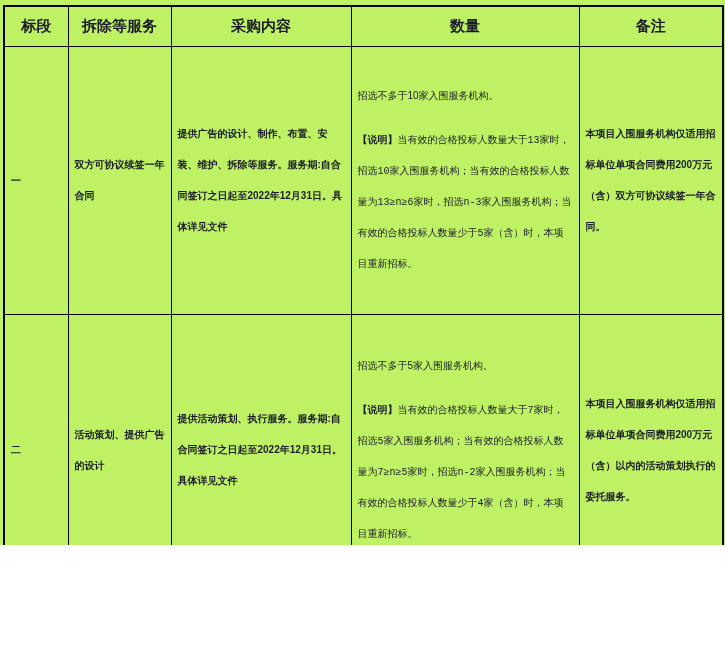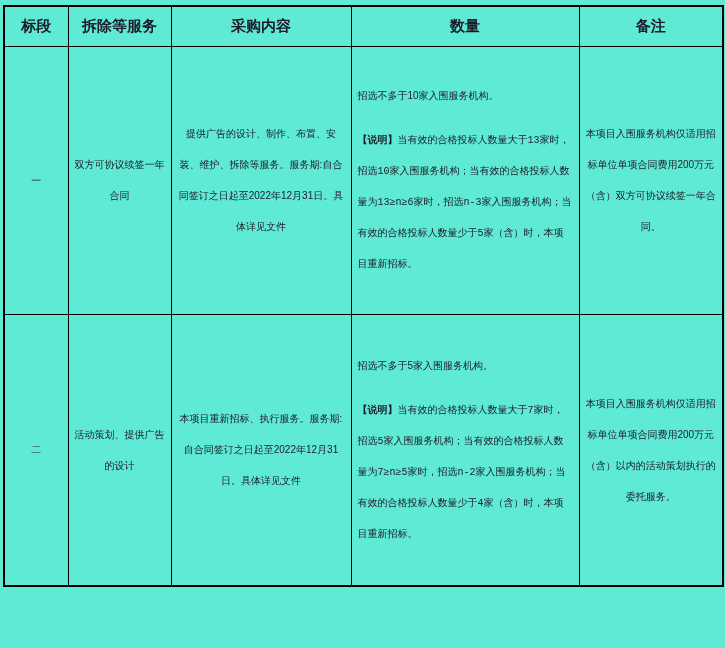--- a/index.html
+++ b/index.html
@@ -1,40 +1,40 @@
 <!DOCTYPE html>
 <html><head>
 <meta charset="utf-8">
 <style>
   html,body { margin:0; padding:0; background:#ffffff; }
   body {
     font-family: "Liberation Sans", "DejaVu Sans", sans-serif;
     color:#1c1c28;
   }
   .page {
-    width:725px; height:648px; box-sizing:border-box;
-    padding:5px 18px 2px 3px; background:#5eead4; overflow:hidden;
+    width:725px; height:545px; box-sizing:border-box;
+    padding:5px 18px 2px 3px; background:#bef264; overflow:hidden;
   }
   table.doc-table {
     border-collapse:collapse; table-layout:fixed;
     width:719px; border:2px solid #000000;
   }
   .doc-table th, .doc-table td {
     border:1px solid #000000;
     box-sizing:border-box;
     font-size:10px; line-height:31px;
     padding:2px 6px;
     vertical-align:middle;
     word-break:break-all;
   }
   .doc-table th {
     font-size:15px; font-weight:bold; height:40px; padding:2px;
     text-align:center; line-height:20px;
   }
-  .cell-center { text-align:center; }
+  .cell-center { text-align:left;font-weight:bold; }
   .cell-left   { text-align:left; }
   tr.data-row-1 { height:268px; }
   tr.data-row-2 { height:272px; }
   .quantity-cell p { margin:0; }
   .quantity-cell p + p { margin-top:14px;font-family:Liberation Mono, monospace; }
   tr.note-row td {
     height:58px; line-height:30px; text-align:left;
     padding:1px 8px; vertical-align:middle;
   }
 </style>
@@ -66,21 +66,21 @@
         <td class="cell-center">提供广告的设计、制作、布置、安装、维护、拆除等服务。服务期:自合同签订之日起至2022年12月31日。具体详见文件</td>
         <td class="cell-left quantity-cell">
           <p>招选不多于10家入围服务机构。</p>
           <p><strong>【说明】</strong><span>当有效的合格投标人数量大于13家时，招选10家入围服务机构；当有效的合格投标人数量为13≥n≥6家时，招选n-3家入围服务机构；当有效的合格投标人数量少于5家（含）时，本项目重新招标。</span></p>
         </td>
         <td class="cell-center">本项目入围服务机构仅适用招标单位单项合同费用200万元（含）双方可协议续签一年合同。</td>
       </tr>
       <tr class="data-row-2">
         <td class="cell-center">二</td>
         <td class="cell-center">活动策划、提供广告的设计</td>
-        <td class="cell-center">本项目重新招标、执行服务。服务期:自合同签订之日起至2022年12月31日。具体详见文件</td>
+        <td class="cell-center">提供活动策划、执行服务。服务期:自合同签订之日起至2022年12月31日。具体详见文件</td>
         <td class="cell-left quantity-cell">
           <p>招选不多于5家入围服务机构。</p>
           <p><strong>【说明】</strong><span>当有效的合格投标人数量大于7家时，招选5家入围服务机构；当有效的合格投标人数量为7≥n≥5家时，招选n-2家入围服务机构；当有效的合格投标人数量少于4家（含）时，本项目重新招标。</span></p>
         </td>
         <td class="cell-center">本项目入围服务机构仅适用招标单位单项合同费用200万元（含）以内的活动策划执行的委托服务。</td>
       </tr>
     </tbody>
   </table>
 </div>
 

